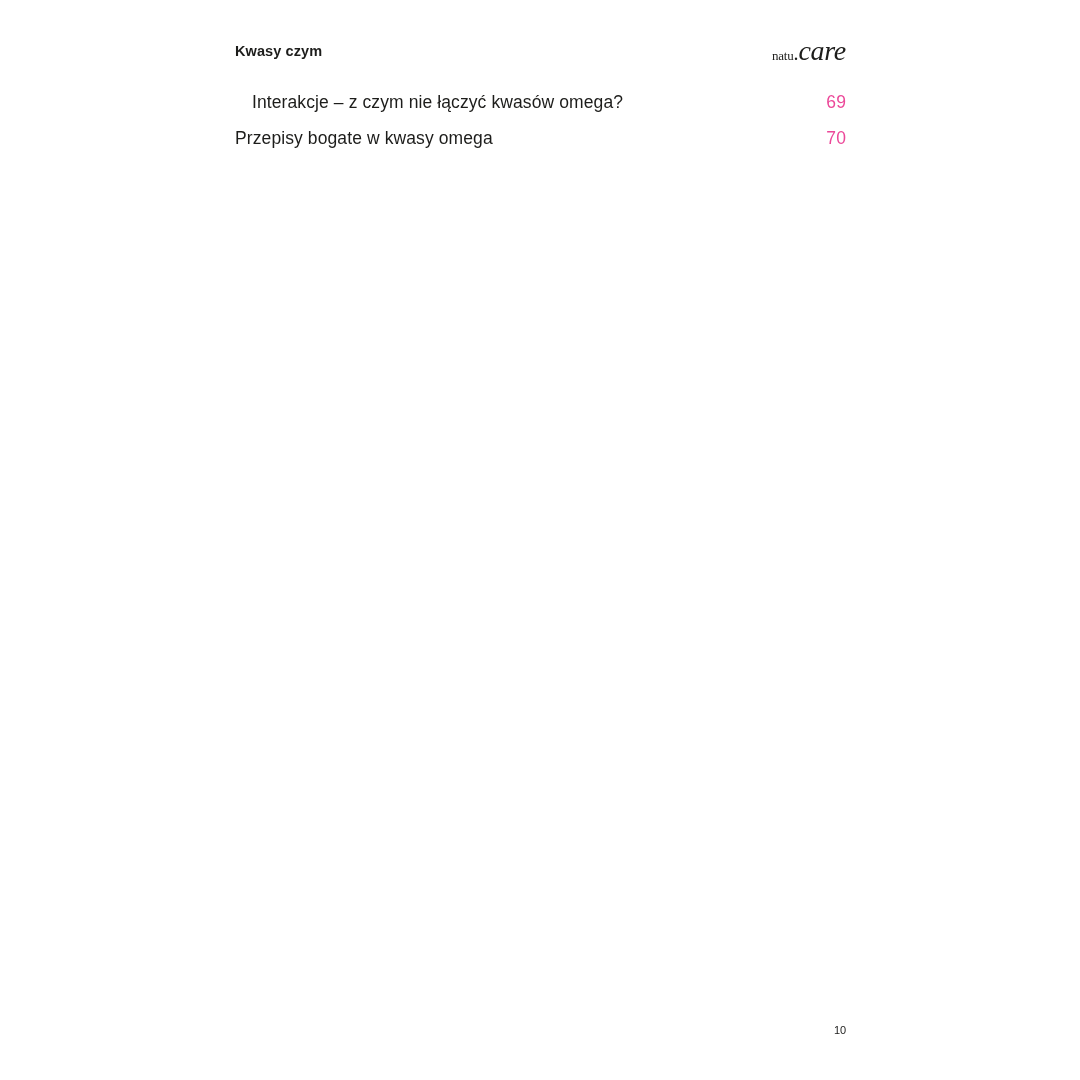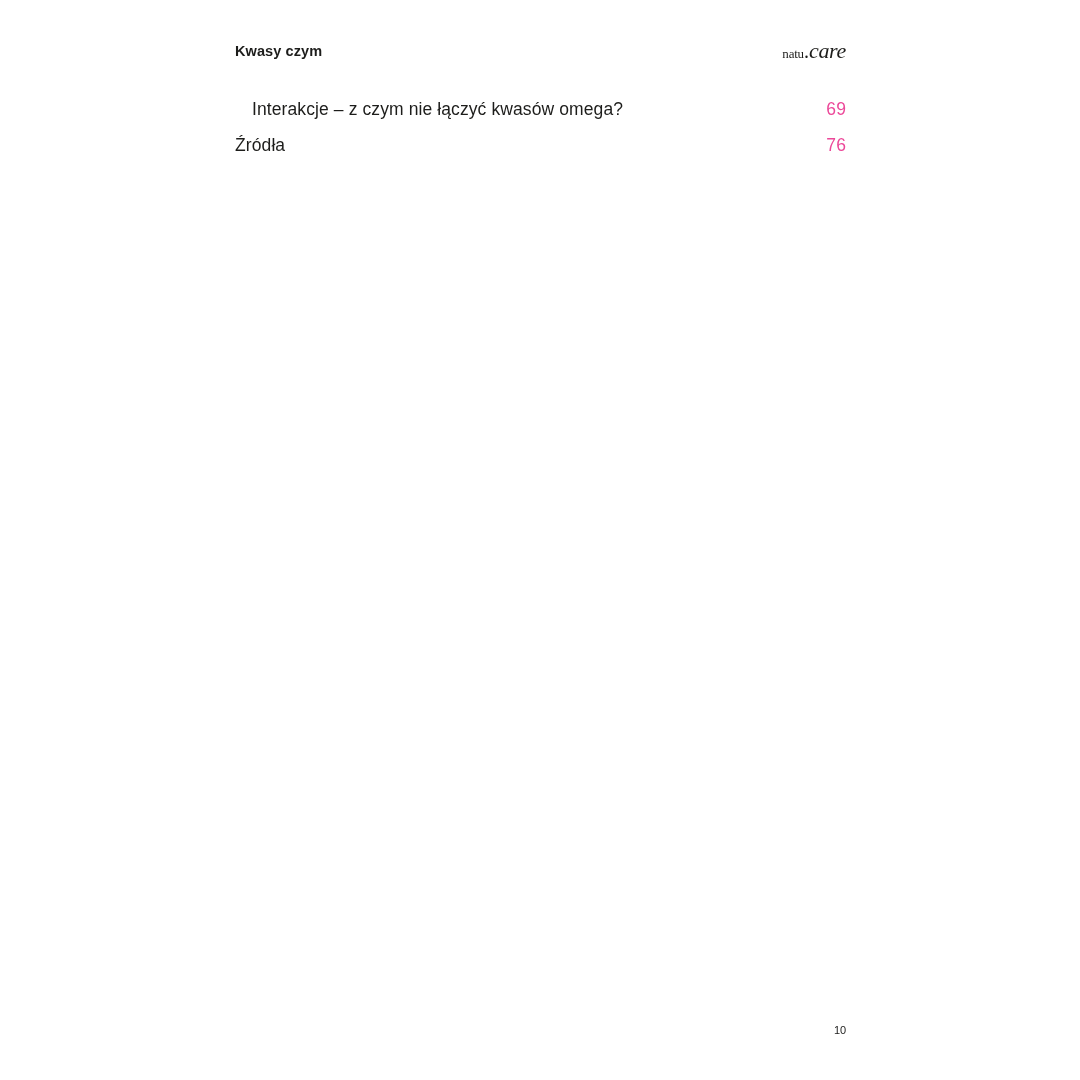--- a/index.html
+++ b/index.html
@@ -51,35 +51,35 @@
     font-size: 13px;
     letter-spacing: -0.2px;
   }
   .logo-dot {
     font-family: "Liberation Serif", serif;
     font-size: 20px;
   }
   .logo-care {
     font-family: "Liberation Serif", serif;
     font-style: italic;
-    font-size: 22px;
+    font-size: 28px;
     letter-spacing: -0.3px;
     margin-left: 0px;
   }
 
   
   .toc {
     position: absolute;
     left: 235px;
     top: 84px;
     width: 611px;
   }
   .toc-row {
     display: flex;
-    align-items: flex-end;
+    align-items: center;
     justify-content: space-between;
     height: 36px;
     gap: 8px;
   }
   .toc-label {
     font-size: 17.5px;
     font-weight: 400;
     color: #1d1d1b;
     letter-spacing: 0.1px;
     white-space: nowrap;
@@ -121,24 +121,24 @@
     </div>
   </div>
 
   <div class="toc">
 
     <div class="toc-row level-2">
       <span class="toc-label">Interakcje – z czym nie łączyć kwasów omega?</span>
       <span class="toc-page">69</span>
     </div>
 
+    <div class="toc-row level-1">
+      <span class="toc-label">Przepisy bogate w kwasy omega</span>
+      <span class="toc-page">70</span>
+    </div>
 
 
-    <div class="toc-row level-1">
-      <span class="toc-label">Źródła</span>
-      <span class="toc-page">76</span>
-    </div>
 
   </div>
 
   <div class="folio">10</div>
 
 </div>
 
 </body></html>

